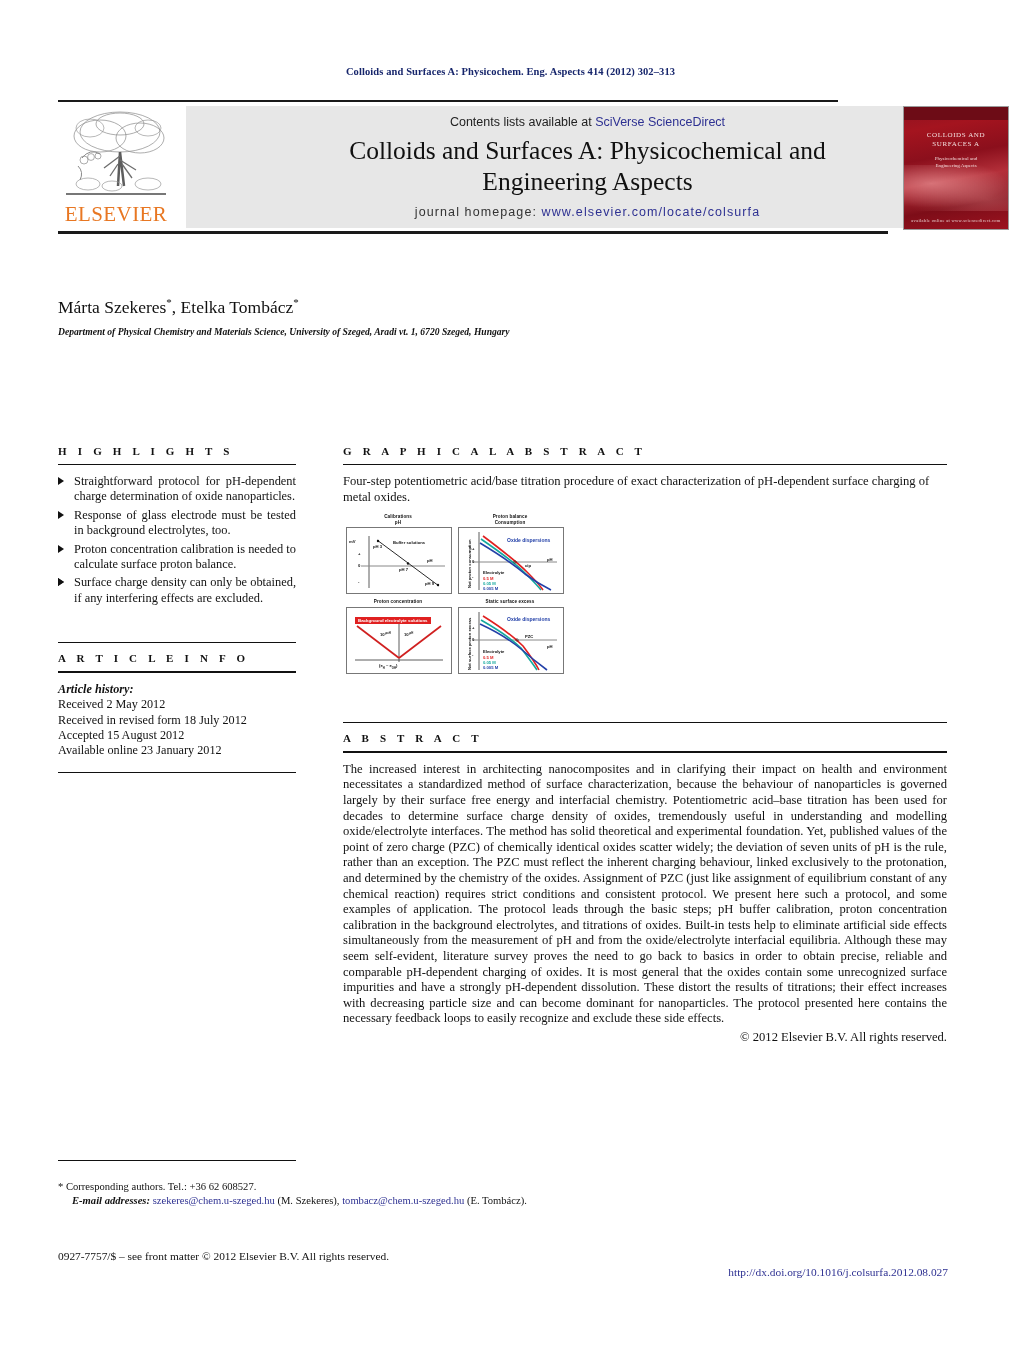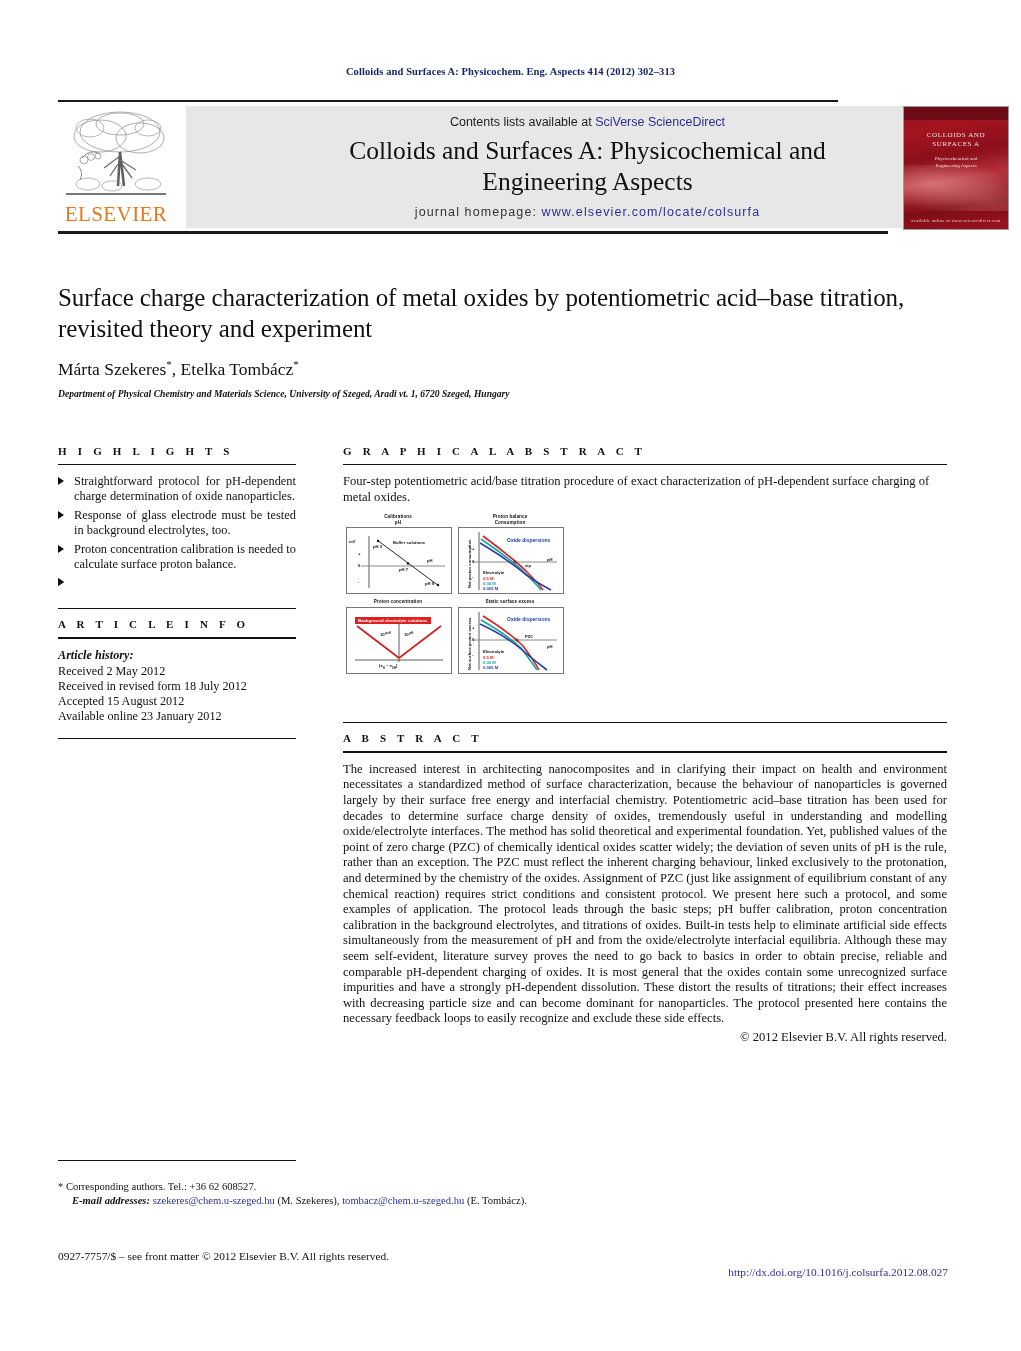--- a/index.html
+++ b/index.html
@@ -386,36 +386,35 @@
       <div class="cv-t1" style="top:33px">SURFACES A</div>
       <div class="cv-t2" style="top:48px">Physicochemical and<br>Engineering Aspects</div>
       <div class="cv-wave"></div>
       <div class="cv-bot">available online at www.sciencedirect.com</div>
     </div>
 
     <div class="rule-bottom"></div>
   </div>
 
   <div class="title-block">
-    <h1 class="art-title">Surface charge characterization of metal oxides by potentiometric acid–base titration, revisited theory and experiment</h1>
     <div class="authors">
       <span>Márta Szekeres<sup>*</sup>, Etelka Tombácz<sup>*</sup></span>
     </div>
     <div class="affil">Department of Physical Chemistry and Materials Science, University of Szeged, Aradi vt. 1, 6720 Szeged, Hungary</div>
   </div>
 
   <div class="col-left">
     <div class="sec-head">H I G H L I G H T S</div>
     <hr class="hr-thin">
     <ul class="highlights">
       <li><span class="tri"></span><span>Straightforward protocol for pH-dependent charge determination of oxide nanoparticles.</span></li>
       <li><span class="tri"></span><span>Response of glass electrode must be tested in background electrolytes, too.</span></li>
       <li><span class="tri"></span><span>Proton concentration calibration is needed to calculate surface proton balance.</span></li>
       <li><span class="tri"></span></li>
-      <li><span class="tri"></span></li>
+      <li><span class="tri"></span><span>Surface charge density can only be obtained, if any interfering effects are excluded.</span></li>
     </ul>
 
     <div style="height:26px"></div>
     <hr class="hr-thin">
     <div class="sec-head">A R T I C L E  I N F O</div>
     <hr class="hr-thick">
     <div>
       <div class="ai-line it">Article history:</div>
       <div class="ai-line">Received 2 May 2012</div>
       <div class="ai-line">Received in revised form 18 July 2012</div>

